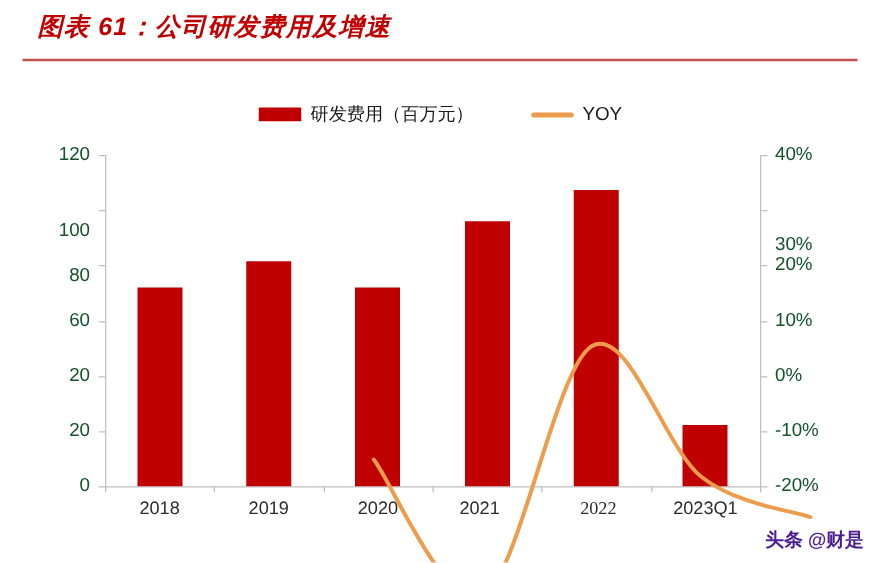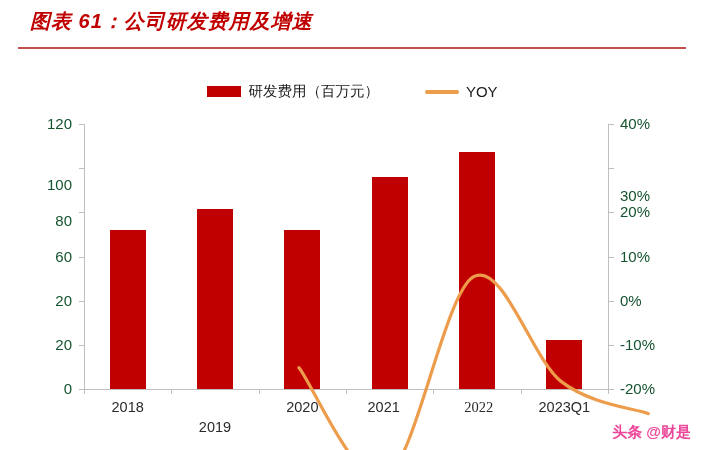--- a/index.html
+++ b/index.html
@@ -166,21 +166,21 @@
 
   
   #watermark {
     position: absolute;
     right: 14px;
     bottom: 8px;
     display: flex;
     align-items: flex-end;
     gap: 4px;
     font-size: 15px;
-    color: #ec4899;
+    color: #4c1d95;
     font-weight: bold;
     white-space: nowrap;
   }
 </style>
 </head>
 <body>
 
 <div id="figure-title">图表 61：公司研发费用及增速</div>
 <div id="title-rule"></div>
 
@@ -228,21 +228,21 @@
     <div class="ylabel-right" style="top: 204.333px;">20%</div>
     <div class="tick-right" style="top: 168.167px;"></div>
     <div class="ylabel-right" style="top: 160.167px; margin-top: 28px;">30%</div>
     <div class="tick-right" style="top: 124px;"></div>
     <div class="ylabel-right" style="top: 116px;">40%</div>
   </div>
 <div id="x-axis-labels">
     <div class="xtick" style="left: 84px;"></div>
     <div class="xlabel" style="left: 84px; width: 87.3333px;">2018</div>
     <div class="xtick" style="left: 171.333px;"></div>
-    <div class="xlabel" style="left: 171.333px; width: 87.3333px; margin-top: 20px;">2019</div>
+    <div class="xlabel" style="left: 171.333px; width: 87.3333px;">2019</div>
     <div class="xtick" style="left: 258.667px;"></div>
     <div class="xlabel" style="left: 258.667px; width: 87.3333px;">2020</div>
     <div class="xtick" style="left: 346px;"></div>
     <div class="xlabel" style="left: 340px; width: 87.3333px;">2021</div>
     <div class="xtick" style="left: 433.333px;"></div>
     <div class="xlabel" style="left: 435px; width: 87.3333px; font-family: Liberation Serif, serif;">2022</div>
     <div class="xtick" style="left: 520.667px;"></div>
     <div class="xlabel" style="left: 520.667px; width: 87.3333px;">2023Q1</div>
     <div class="xtick" style="left: 608px;"></div>
   </div>

